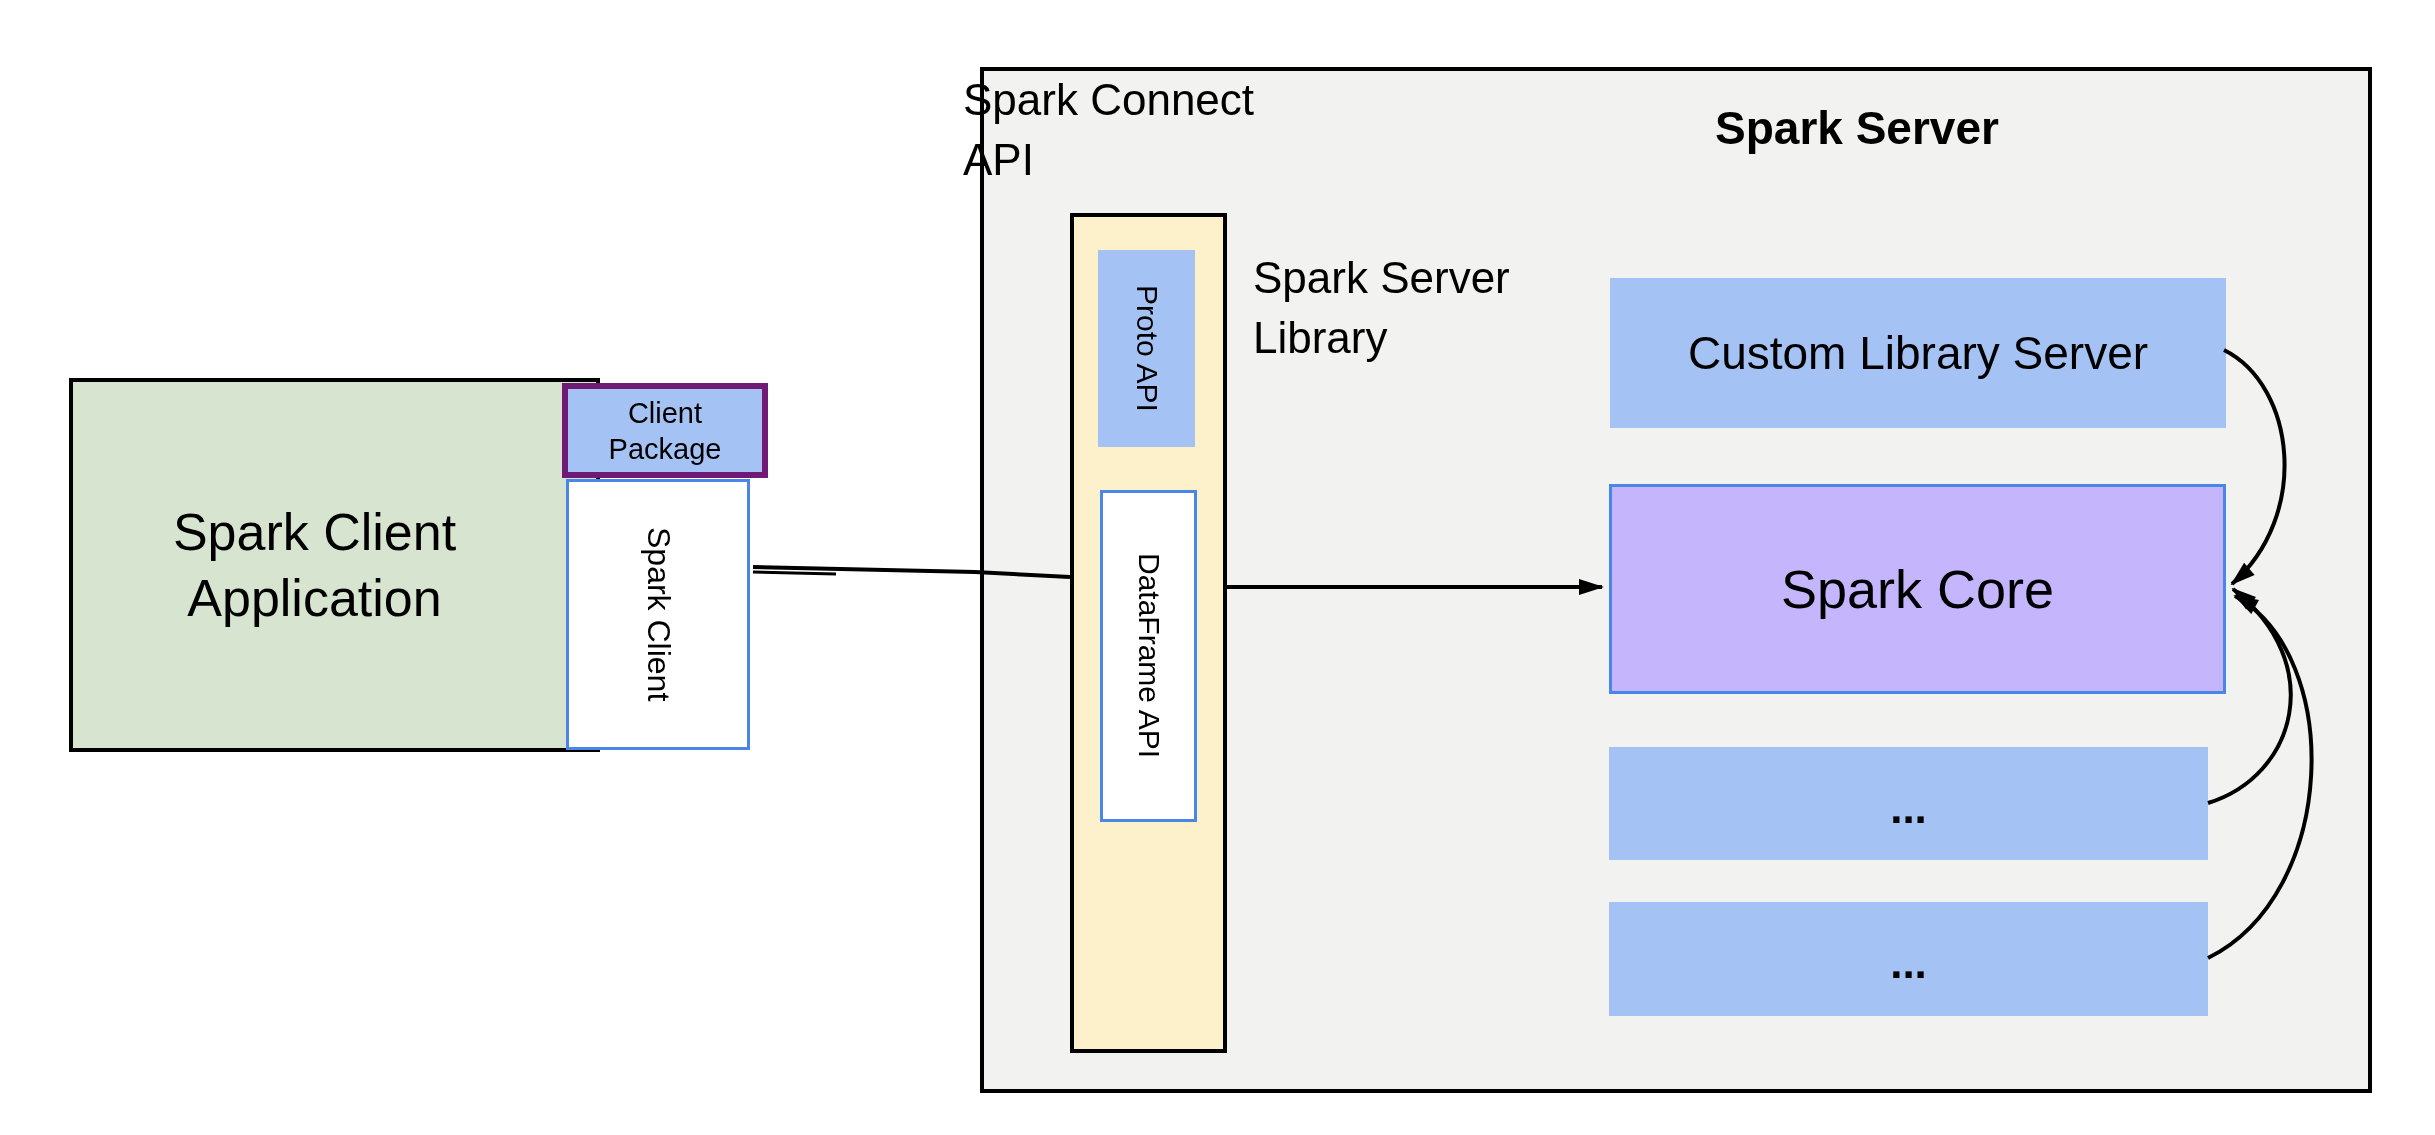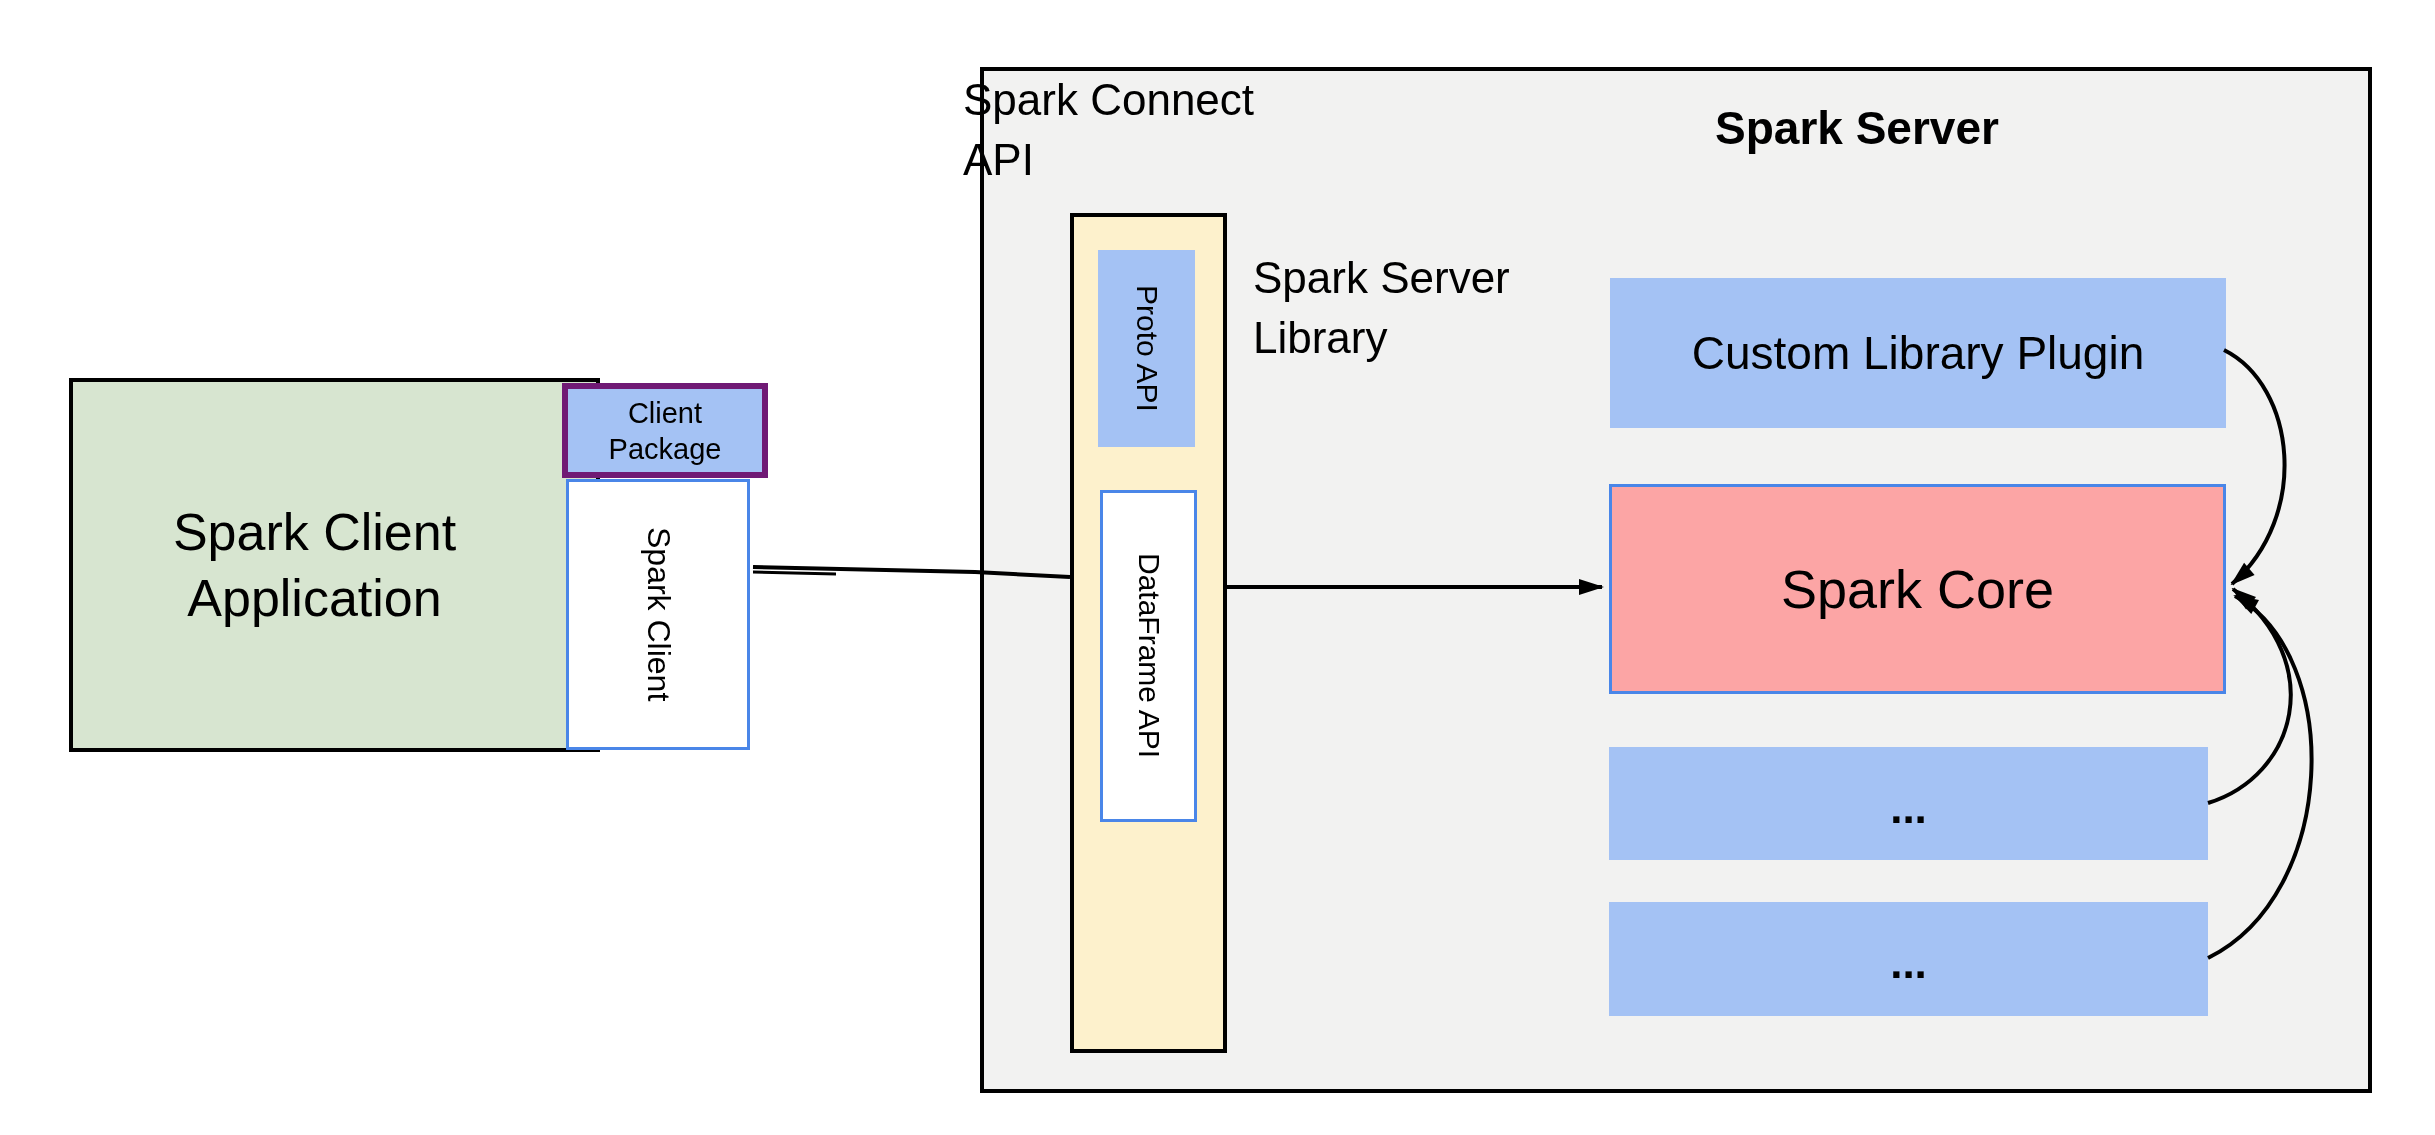--- a/index.html
+++ b/index.html
@@ -94,21 +94,21 @@
   }
 
   
   .plugin-box {
     left: 1610px; top: 278px; width: 616px; height: 150px;
     background: #a4c2f4;
     font-size: 46px;
   }
   .core-box {
     left: 1609px; top: 484px; width: 617px; height: 210px;
-    background: #fca5a5;
+    background: #c4b5fd;
     border: 3px solid #4a86e8;
     font-size: 54px;
   }
   .dots-box-1 {
     left: 1609px; top: 747px; width: 599px; height: 113px;
     background: #a4c2f4;
     font-size: 44px; font-weight: bold;
   }
   .dots-box-2 {
     left: 1609px; top: 902px; width: 599px; height: 114px;
@@ -146,21 +146,21 @@
 
   <div class="abs yellow-box"></div>
 
   <div class="abs proto-box vtext">Proto  API</div>
 
   <div class="abs dataframe-box vtext">DataFrame API</div>
 
   <div class="abs server-library-label prewrap">Spark Server
 Library</div>
 
-  <div class="abs plugin-box center-text">Custom Library Plugin</div>
+  <div class="abs plugin-box center-text">Custom Library Server</div>
 
   <div class="abs core-box center-text">Spark Core</div>
 
   <div class="abs dots-box-1 center-text">
     <span>...</span>
   </div>
   <div class="abs dots-box-2 center-text">
     <span>...</span>
   </div>
 

